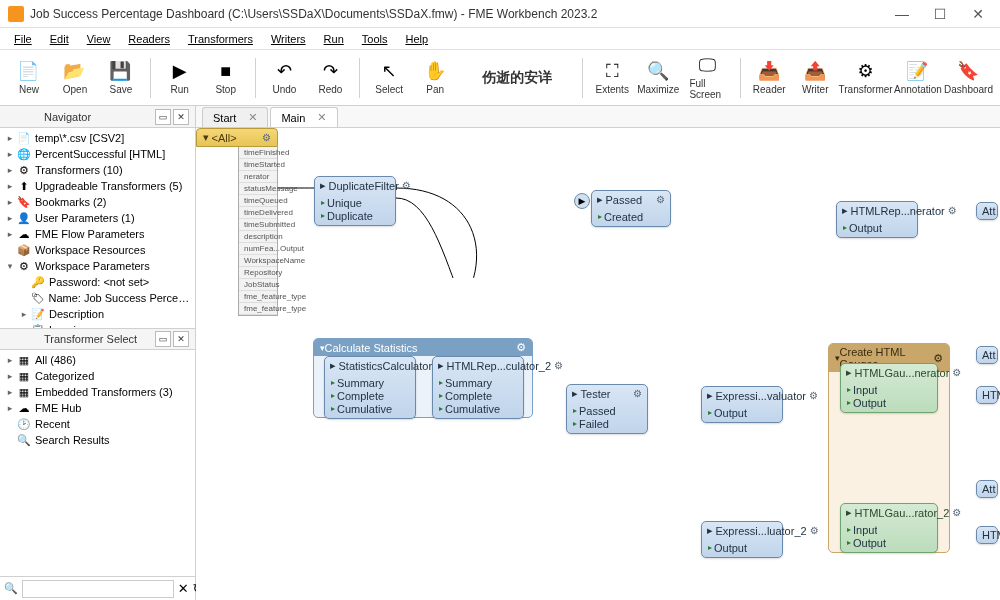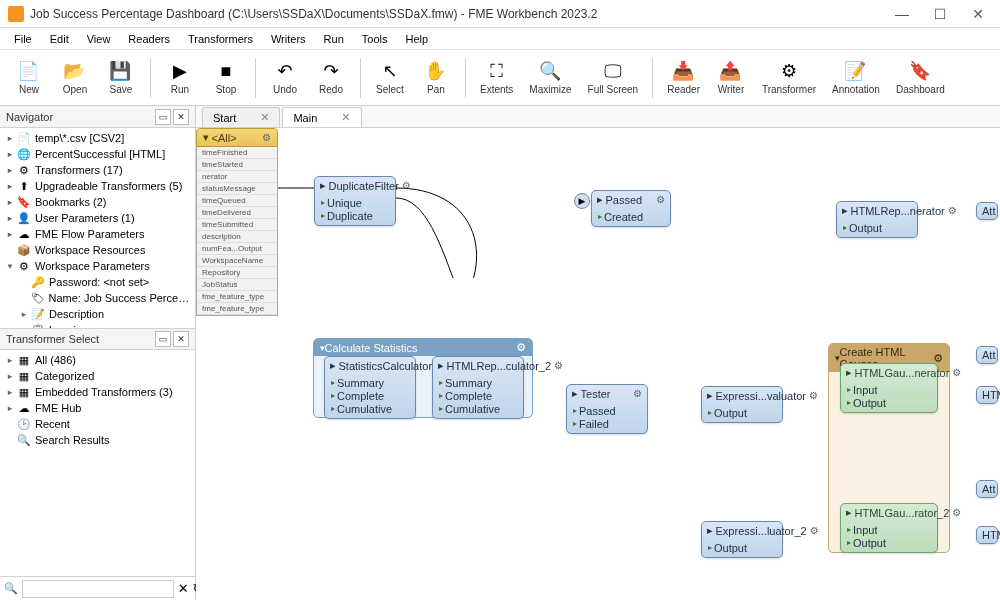--- a/index.html
+++ b/index.html
@@ -3,58 +3,58 @@
 <meta charset="utf-8">
 <style>
 * { box-sizing: border-box; margin: 0; padding: 0; font-family: "Segoe UI", Tahoma, sans-serif; font-size: 11px; }
 body { background: #f0f0f0; width: 1000px; height: 600px; overflow: hidden; display: flex; flex-direction: column; }
 .titlebar { height: 28px; background: #fff; display: flex; align-items: center; padding: 0 8px; border-bottom: 1px solid #e0e0e0; }
 .titlebar-icon { width: 16px; height: 16px; background: #f7941e; border-radius: 2px; margin-right: 6px; }
 .titlebar-text { flex: 1; color: #333; font-size: 12px; }
 .winbtns { display: flex; gap: 18px; margin-right: 4px; }
 .winbtn { width: 20px; text-align: center; cursor: pointer; color: #555; font-size: 14px; }
 .menubar { height: 22px; background: #fff; display: flex; align-items: center; padding: 0 6px; gap: 2px; border-bottom: 1px solid #e0e0e0; }
-.menuitem { padding: 2px 8px; cursor: pointer; }
+.menuitem { padding: 2px 8px; cursor: pointer; text-decoration: underline; }
 .toolbar { height: 56px; background: #fff; display: flex; align-items: center; padding: 0 8px; gap: 4px; border-bottom: 1px solid #d0d0d0; }
 .tbtn { display: flex; flex-direction: column; align-items: center; justify-content: center; min-width: 42px; height: 48px; padding: 2px 6px; cursor: pointer; border-radius: 2px; }
 .tbtn-icon { width: 22px; height: 22px; display: flex; align-items: center; justify-content: center; font-size: 18px; }
 .tbtn-label { font-size: 10px; color: #333; margin-top: 2px; }
 .tsep { width: 1px; height: 40px; background: #d0d0d0; margin: 0 4px; }
 .logo-overlay { position: relative; width: 160px; height: 44px; display: flex; align-items: center; justify-content: center; font-size: 14px; font-weight: bold; color: #333; }
 .mainarea { flex: 1; display: flex; overflow: hidden; }
 .sidebar { width: 196px; display: flex; flex-direction: column; background: #fff; border-right: 1px solid #d0d0d0; }
 .panel-hdr { height: 22px; background: #f5f5f5; display: flex; align-items: center; padding: 0 6px; border-bottom: 1px solid #d0d0d0; font-size: 11px; color: #333; }
-.panel-hdr-title { flex: 1; }
+.panel-hdr-title { flex: 1; margin-left: 38px; }
 .panel-hdr-btn { width: 16px; height: 16px; border: 1px solid #bbb; background: #fff; margin-left: 2px; display: flex; align-items: center; justify-content: center; font-size: 9px; cursor: pointer; }
 .panel-body { flex: 1; overflow: auto; padding: 2px 0; }
 .tree-item { display: flex; align-items: center; padding: 1px 4px; cursor: pointer; white-space: nowrap; }
 .tree-exp { width: 12px; text-align: center; color: #666; font-size: 9px; }
 .tree-icon { width: 16px; height: 14px; margin-right: 3px; display: inline-flex; align-items: center; justify-content: center; font-size: 11px; }
 .tree-label { overflow: hidden; text-overflow: ellipsis; }
 .indent1 { padding-left: 18px; }
 .searchrow { height: 24px; display: flex; align-items: center; padding: 0 4px; border-top: 1px solid #d0d0d0; gap: 4px; }
 .searchrow input { flex: 1; border: 1px solid #ccc; padding: 2px 4px; font-size: 11px; }
 .searchrow-btn { width: 18px; height: 18px; display: flex; align-items: center; justify-content: center; cursor: pointer; font-size: 13px; }
 .canvas-pane { flex: 1; display: flex; flex-direction: column; background: #fff; }
 .tabbar { height: 22px; display: flex; align-items: flex-end; padding: 0 6px; border-bottom: 1px solid #d0d0d0; background: #f8f8f8; }
-.tab { padding: 3px 10px; border: 1px solid #ccc; border-bottom: none; background: #f0f0f0; margin-right: 2px; border-radius: 3px 3px 0 0; display: flex; align-items: center; gap: 24px; cursor: pointer; }
+.tab { padding: 3px 10px; border: 1px solid #ccc; border-bottom: none; background: #f0f0f0; margin-right: 2px; border-radius: 3px 3px 0 0; display: flex; align-items: center; gap: 12px; cursor: pointer; }
 .tab.active { background: #fff; font-weight: 500; }
 .tab-close { color: #888; font-size: 11px; }
 .canvas { flex: 1; position: relative; background: #fff; overflow: hidden; }
 .canvas svg.wires { position: absolute; inset: 0; pointer-events: none; }
 .node { position: absolute; border: 1px solid #6a8aad; border-radius: 5px; background: linear-gradient(#d8e6f5,#c0d4ea); box-shadow: 0 1px 2px rgba(0,0,0,.15); font-size: 9px; }
 .node-hdr { padding: 2px 5px; font-weight: 500; color: #234; display: flex; align-items: center; gap: 3px; white-space: nowrap; }
 .node-cog { margin-left: auto; color: #567; font-size: 10px; }
 .node-ports { padding: 2px 4px 3px; }
 .port { display: flex; align-items: center; padding: 0 2px; height: 13px; color: #234; }
 .port-arrow { color: #2a7a2a; font-size: 8px; margin-right: 2px; }
 .port-name { white-space: nowrap; overflow: hidden; text-overflow: ellipsis; }
 .reader-node { position: absolute; display: flex; flex-direction: column; }
 .reader-hdr { background: linear-gradient(#f5d776,#e8c458); border: 1px solid #b89a3a; border-radius: 4px 4px 0 0; padding: 2px 6px; font-size: 9px; color: #4a3a10; display: flex; align-items: center; }
-.reader-rows { border: 1px solid #aaa; border-top: none; background: #f2f2f2; }
+.reader-rows { border: 1px solid #aaa; border-top: none; background: #f2f2f2; margin-left: 42px; }
 .reader-row { height: 12px; padding: 0 5px; font-size: 8px; color: #555; border-bottom: 1px solid #ddd; display: flex; align-items: center; }
 .group-box { position: absolute; border: 1px solid #7aa0c4; border-radius: 5px; background: rgba(180,205,230,.25); }
 .group-box.orange { border-color: #c9a76a; background: rgba(245,225,190,.45); }
 .group-hdr { background: #7aa0c4; color: #fff; font-size: 9px; padding: 2px 6px; border-radius: 4px 4px 0 0; display: flex; align-items: center; }
 .group-box.orange .group-hdr { background: #c9a76a; color: #3a2a10; }
 .node.green { border-color: #6fa36f; background: linear-gradient(#d4ead4,#bcdcbc); }
 .node.green .node-hdr { color: #2a4a2a; }
 </style>
 </head>
 <body>
@@ -114,20 +114,21 @@
     </div>
     <div class="tsep"></div>
     <div class="tbtn">
       <div class="tbtn-icon">↖</div>
       <div class="tbtn-label">Select</div>
     </div>
     <div class="tbtn">
       <div class="tbtn-icon">✋</div>
       <div class="tbtn-label">Pan</div>
     </div>
+    <div class="logo-overlay">伤逝的安详</div>
     <div class="tsep"></div>
     <div class="tbtn">
       <div class="tbtn-icon">⛶</div>
       <div class="tbtn-label">Extents</div>
     </div>
     <div class="tbtn">
       <div class="tbtn-icon">🔍</div>
       <div class="tbtn-label">Maximize</div>
     </div>
     <div class="tbtn">
@@ -171,21 +172,21 @@
           <span class="tree-label">temp\*.csv [CSV2]</span>
         </div>
         <div class="tree-item">
           <span class="tree-exp">▸</span>
           <span class="tree-icon">🌐</span>
           <span class="tree-label">PercentSuccessful [HTML]</span>
         </div>
         <div class="tree-item">
           <span class="tree-exp">▸</span>
           <span class="tree-icon">⚙</span>
-          <span class="tree-label">Transformers (17)</span>
+          <span class="tree-label">Transformers (10)</span>
         </div>
         <div class="tree-item">
           <span class="tree-exp">▸</span>
           <span class="tree-icon">⬆</span>
           <span class="tree-label">Upgradeable Transformers (5)</span>
         </div>
         <div class="tree-item">
           <span class="tree-exp">▸</span>
           <span class="tree-icon">🔖</span>
           <span class="tree-label">Bookmarks (2)</span>

